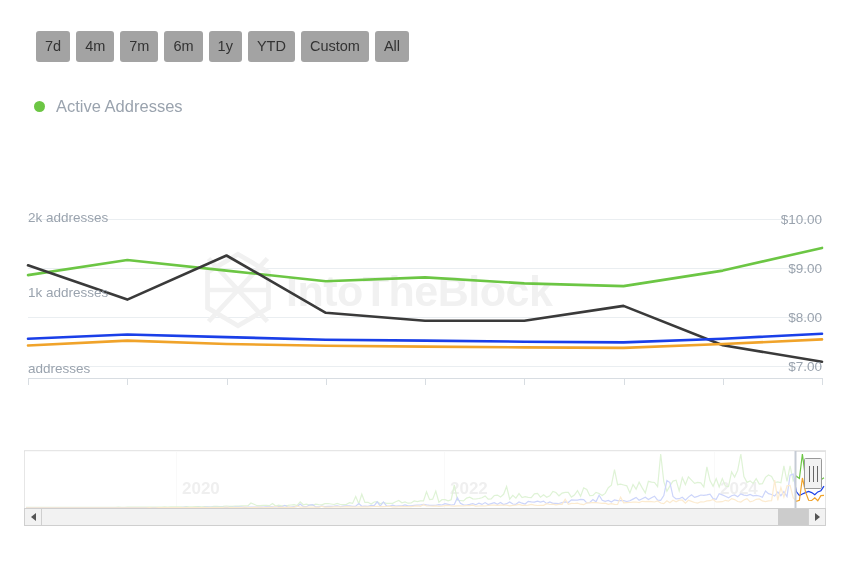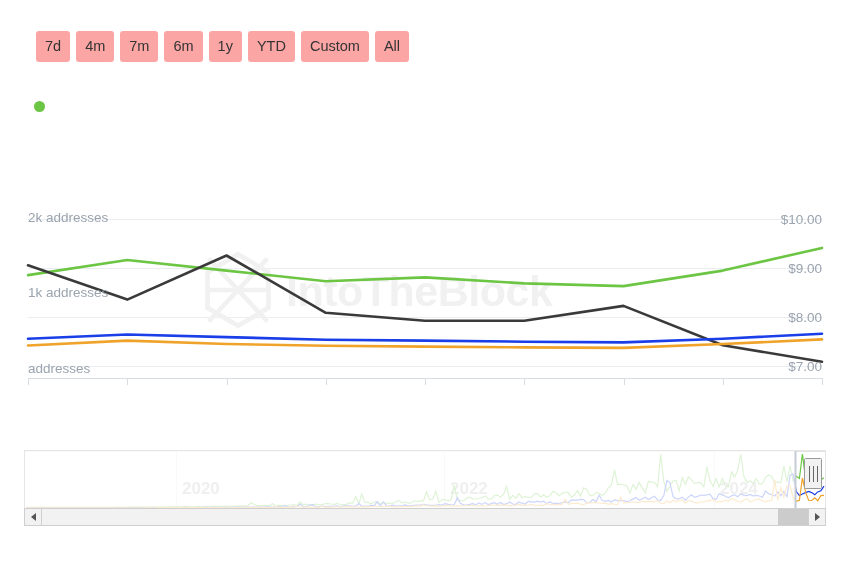--- a/index.html
+++ b/index.html
@@ -18,21 +18,21 @@
   
   #range-selector {
     position: absolute;
     left: 36px;
     top: 31px;
     display: flex;
     gap: 6px;
     align-items: center;
   }
   .range-btn {
-    background: #fca5a5;
+    background: #a3a3a3;
     border: none;
     border-radius: 3px;
     color: #333333;
     font-family: "Liberation Sans", sans-serif;
     font-size: 14.5px;
     line-height: 1;
     padding: 8px 9px;
     cursor: pointer;
     white-space: nowrap;
   }
@@ -178,20 +178,21 @@
   <button class="range-btn">6m</button>
   <button class="range-btn">1y</button>
   <button class="range-btn">YTD</button>
   <button class="range-btn">Custom</button>
   <button class="range-btn">All</button>
 </div>
 
 <div id="legend">
   <div class="legend-item">
     <span class="legend-dot" style="background:#6cc644"></span>
+    <span class="legend-label">Active Addresses</span>
   </div>
 </div>
 
 <div id="plot-area">
   <svg id="plot-svg" width="850" height="200" viewBox="0 0 850 200" xmlns="http://www.w3.org/2000/svg">
     <g>
       <line class="grid-line" id="gl-0" x1="28" x2="822" y1="29.2042253521127" y2="29.2042253521127"></line>
       <line class="grid-line" id="gl-1" x1="28" x2="822" y1="78.21830985915496" y2="78.21830985915496"></line>
       <line class="grid-line" id="gl-2" x1="28" x2="822" y1="127.2323943661972" y2="127.2323943661972"></line>
       <line class="grid-line" id="gl-3" x1="28" x2="822" y1="176.24647887323943" y2="176.24647887323943"></line>

